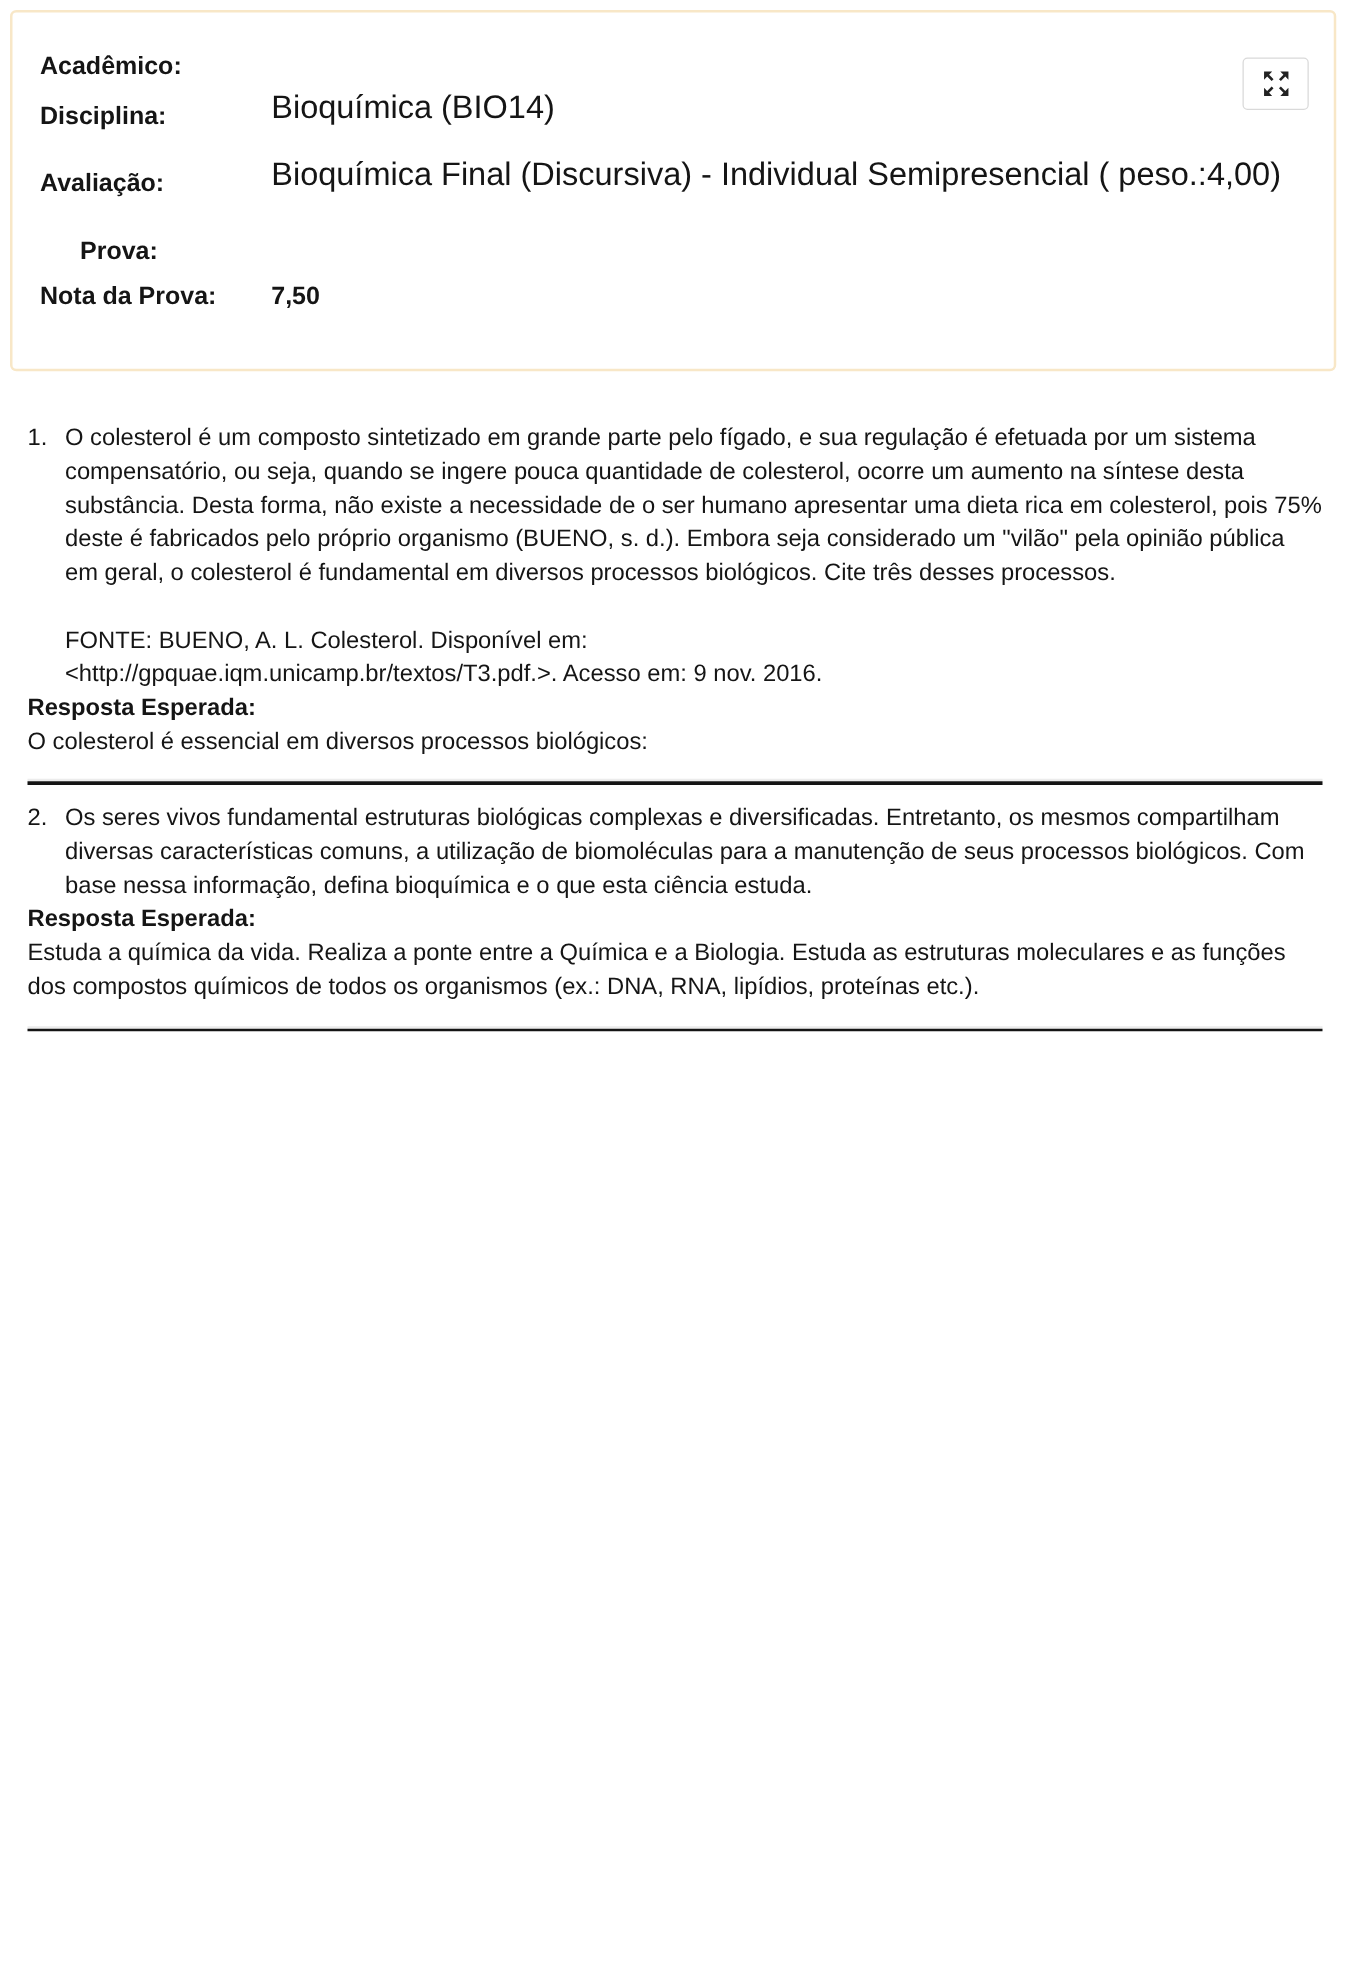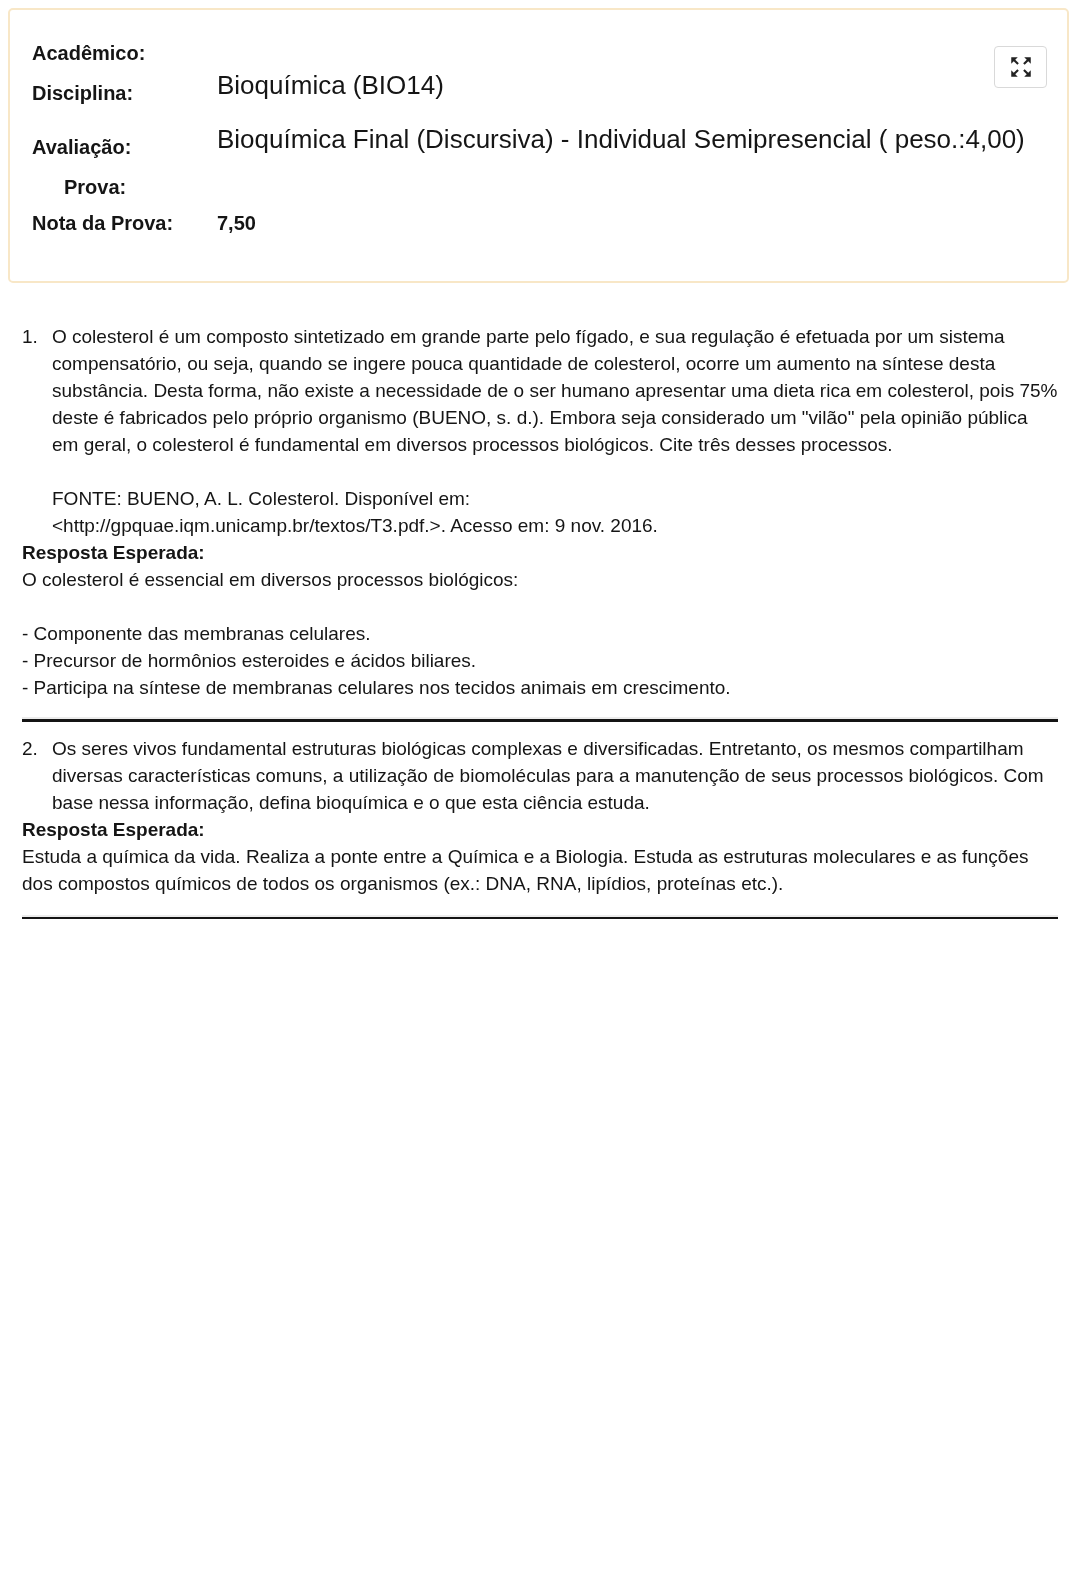--- a/index.html
+++ b/index.html
@@ -26,21 +26,21 @@
     background:#ffffff;
   }
   .field-row{
     display:flex;
     align-items:center;
     font-size:20px;
     line-height:26px;
   }
   .row-academico{margin-bottom:14px;}
   .row-disciplina{margin-bottom:28px;}
-  .row-avaliacao{margin-bottom:14px;}
+  .row-avaliacao{margin-bottom:28px;}
   .row-prova{margin-bottom:10px;margin-left:32px;}
   .field-label{
     font-weight:bold;
     width:185px;
     flex-shrink:0;
   }
   .field-value{
     font-size:26px;
   }
   .field-value.raised{
@@ -149,25 +149,20 @@
         <p class="q-text">O colesterol é um composto sintetizado em grande parte pelo fígado, e sua regulação é efetuada por um sistema compensatório, ou seja, quando se ingere pouca quantidade de colesterol, ocorre um aumento na síntese desta substância. Desta forma, não existe a necessidade de o ser humano apresentar uma dieta rica em colesterol, pois 75% deste é fabricados pelo próprio organismo (BUENO, s. d.). Embora seja considerado um "vilão" pela opinião pública em geral, o colesterol é fundamental em diversos processos biológicos. Cite três desses processos.</p>
         <div class="q-source">
           <div>FONTE: BUENO, A. L. Colesterol. Disponível em:</div>
           <div>&lt;http://gpquae.iqm.unicamp.br/textos/T3.pdf.&gt;. Acesso em: 9 nov. 2016.</div>
         </div>
       </div>
     </div>
 
     <div class="answer-label">Resposta Esperada:</div>
     <div class="answer-intro">O colesterol é essencial em diversos processos biológicos:</div>
-    <div class="answer-items">
-      <div>- Componente das membranas celulares.</div>
-      <div>- Precursor de hormônios esteroides e ácidos biliares.</div>
-      <div>- Participa na síntese de membranas celulares nos tecidos animais em crescimento.</div>
-    </div>
 
     <hr class="rule">
 
     <div class="question">
       <span class="q-num">2.</span>
       <div class="q-body">
         <p class="q-text">Os seres vivos fundamental estruturas biológicas complexas e diversificadas. Entretanto, os mesmos compartilham diversas características comuns, a utilização de biomoléculas para a manutenção de seus processos biológicos. Com base nessa informação, defina bioquímica e o que esta ciência estuda.</p>
       </div>
     </div>
 

